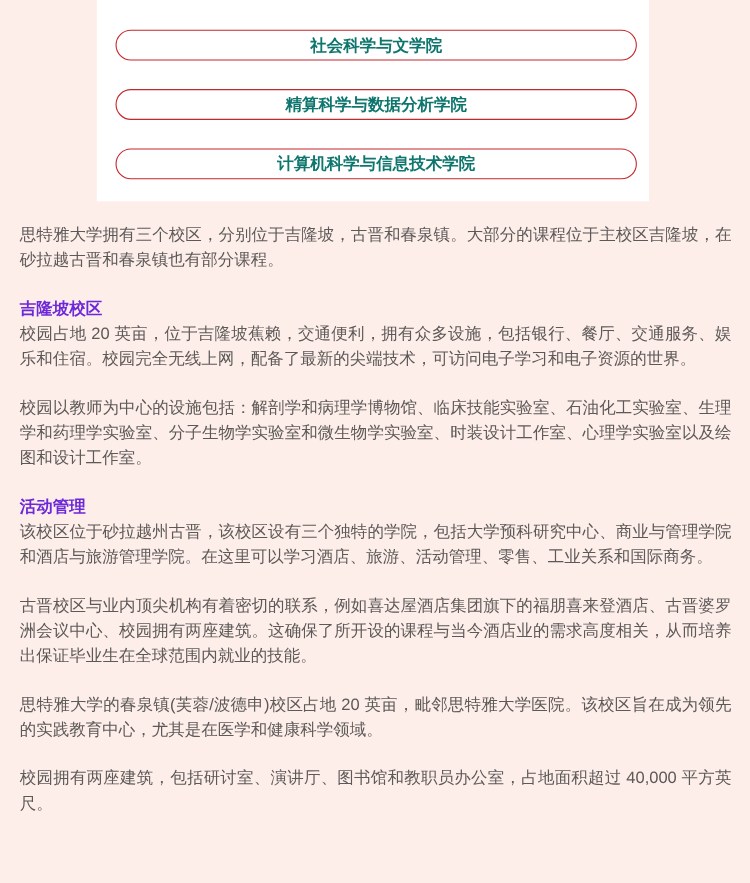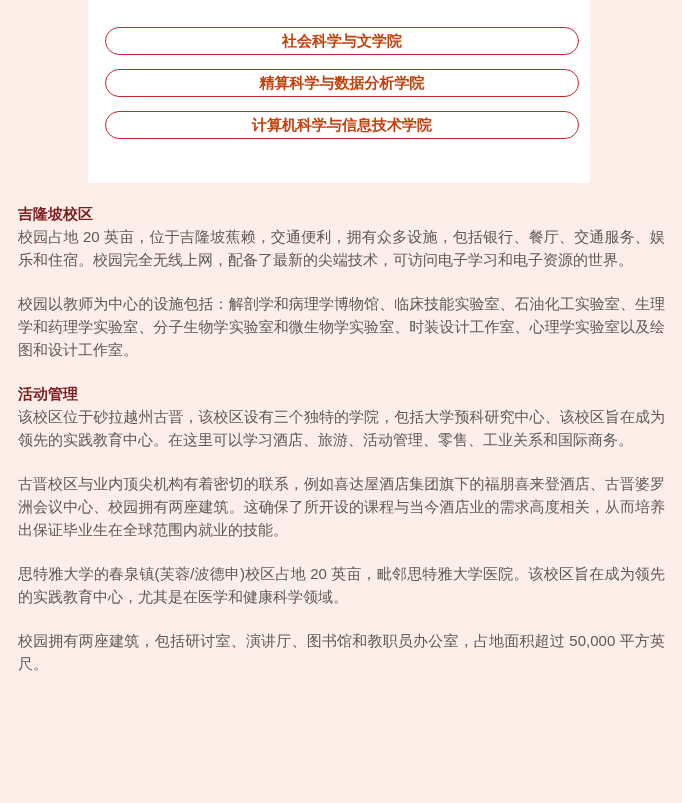--- a/index.html
+++ b/index.html
@@ -19,69 +19,70 @@
     margin-left: 88px;
     width: 502px;
     height: 183px;
     background: #ffffff;
     padding: 27px 11px 0 17px;
   }
   .faculty-button {
     box-sizing: border-box;
     width: 474px;
     height: 28px;
-    margin-bottom: 14px;
+    margin-bottom: 26px;
     background: #ffffff;
     border: 1px solid #c5272d;
     border-radius: 14px;
     display: flex;
     align-items: center;
     justify-content: center;
     font-size: 15px;
     font-weight: bold;
-    color: #c2410c;
+    color: #0f766e;
     cursor: pointer;
   }
   .content {
     box-sizing: border-box;
     padding: 19px 17px 15px 18px;
     font-size: 15px;
     line-height: 23px;
     color: #5d5957;
     text-align: justify;
   }
   .content p {
     margin: 0 0 21px 0;
   }
   .content p:last-child {
     margin-bottom: 0;
   }
   .campus-heading {
     font-size: 15px;
     line-height: 23px;
     font-weight: bold;
-    color: #7f1d1d;
+    color: #6d28d9;
     margin: 0;
     text-align: left;
   }
 </style>
 </head>
 <body>
 
 <div class="hero-panel">
   <div class="faculty-button">社会科学与文学院</div>
   <div class="faculty-button">精算科学与数据分析学院</div>
   <div class="faculty-button">计算机科学与信息技术学院</div>
 </div>
 
 <div class="content">
+  <p>思特雅大学拥有三个校区，分别位于吉隆坡，古晋和春泉镇。大部分的课程位于主校区吉隆坡，在砂拉越古晋和春泉镇也有部分课程。</p>
 
   <h3 class="campus-heading">吉隆坡校区</h3>
   <p>校园占地 20 英亩，位于吉隆坡蕉赖，交通便利，拥有众多设施，包括银行、餐厅、交通服务、娱乐和住宿。校园完全无线上网，配备了最新的尖端技术，可访问电子学习和电子资源的世界。</p>
   <p>校园以教师为中心的设施包括：解剖学和病理学博物馆、临床技能实验室、石油化工实验室、生理学和药理学实验室、分子生物学实验室和微生物学实验室、时装设计工作室、心理学实验室以及绘图和设计工作室。</p>
 
   <h3 class="campus-heading">活动管理</h3>
-  <p>该校区位于砂拉越州古晋，该校区设有三个独特的学院，包括大学预科研究中心、该校区旨在成为领先的实践教育中心。在这里可以学习酒店、旅游、活动管理、零售、工业关系和国际商务。</p>
+  <p>该校区位于砂拉越州古晋，该校区设有三个独特的学院，包括大学预科研究中心、商业与管理学院和酒店与旅游管理学院。在这里可以学习酒店、旅游、活动管理、零售、工业关系和国际商务。</p>
   <p>古晋校区与业内顶尖机构有着密切的联系，例如喜达屋酒店集团旗下的福朋喜来登酒店、古晋婆罗洲会议中心、校园拥有两座建筑。这确保了所开设的课程与当今酒店业的需求高度相关，从而培养出保证毕业生在全球范围内就业的技能。</p>
 
   <p>思特雅大学的春泉镇(芙蓉/波德申)校区占地 20 英亩，毗邻思特雅大学医院。该校区旨在成为领先的实践教育中心，尤其是在医学和健康科学领域。</p>
-  <p>校园拥有两座建筑，包括研讨室、演讲厅、图书馆和教职员办公室，占地面积超过 50,000 平方英尺。</p>
+  <p>校园拥有两座建筑，包括研讨室、演讲厅、图书馆和教职员办公室，占地面积超过 40,000 平方英尺。</p>
 </div>
 
 </body></html>

